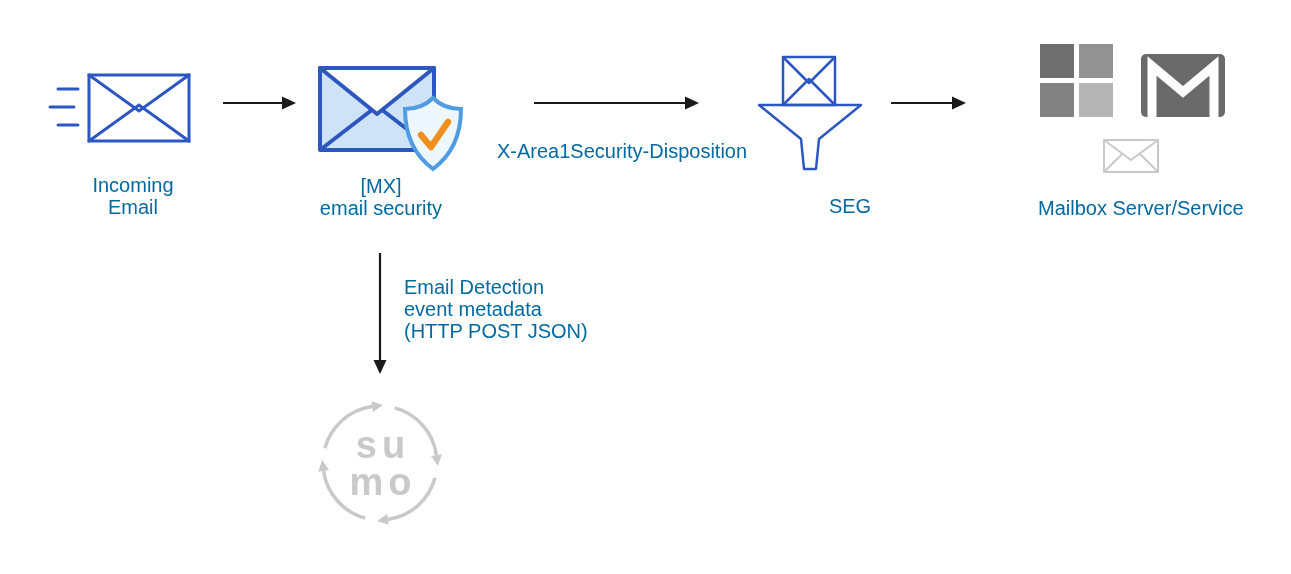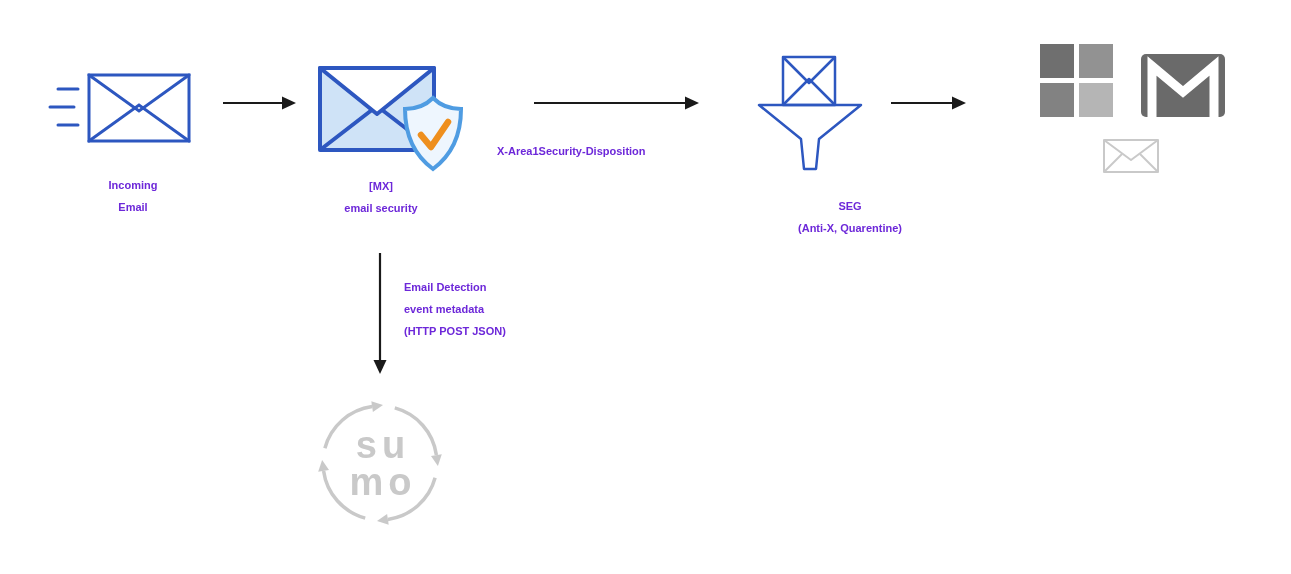--- a/index.html
+++ b/index.html
@@ -1,20 +1,20 @@
 <!DOCTYPE html>
 <html><head>
 <meta charset="utf-8">
 <style>
   * { margin:0; padding:0; box-sizing:border-box; }
   html,body { background:#ffffff; }
   body { font-family:"Liberation Sans", sans-serif; }
   .canvas { position:relative; width:1291px; height:574px; background:#ffffff; overflow:hidden; }
   .abs { position:absolute; }
-  .label { font-size:11px; color:#6d28d9; line-height:22px; text-align:center;font-weight:bold; }
+  .label { font-size:20px; color:#0369a1; line-height:22px; text-align:center; }
   .label-left { text-align:left; }
   .nowrap { white-space:nowrap; }
 </style>
 </head>
 <body>
 
 <div class="canvas">
 
   <svg class="abs" style="left:48px;top:70px" width="146" height="76" viewBox="0 0 146 76">
     <g fill="none" stroke-width="3" stroke-linecap="round" stroke="#2d57c0">
@@ -63,21 +63,20 @@
     <g fill="none" stroke-width="2.5" stroke-linejoin="round" stroke="#2d57c0">
       <rect x="26" y="2" width="52" height="48" fill="#ffffff"></rect>
       <polyline points="26,2 52,28 78,2"></polyline>
       <polyline points="26,50 52,24 78,50"></polyline>
       <path d="M2 50 L104 50 L62 84 L59 114 L47 114 L44 84 Z"></path>
     </g>
   </svg>
 
   <div class="abs label" style="left:762px;top:195px;width:176px">
     <div>SEG</div>
-    <div class="nowrap">(Anti-X, Quarentine)</div>
   </div>
 
   <svg class="abs" style="left:890px;top:92px" width="78" height="22" viewBox="0 0 78 22">
     <line x1="1" y1="11" x2="64" y2="11" stroke-width="2.2" stroke="#1a1a1a"></line>
     <polygon points="62,4.5 76,11 62,17.5" fill="#1a1a1a"></polygon>
   </svg>
 
   <svg class="abs" style="left:1040px;top:44px" width="74" height="74" viewBox="0 0 74 74">
     <rect x="0" y="0" width="34" height="34" fill="#6f6f6f"></rect>
     <rect x="39" y="0" width="34" height="34" fill="#929292"></rect>
@@ -92,20 +91,21 @@
 
   <svg class="abs" style="left:1100px;top:132px" width="62" height="44" viewBox="0 0 62 44">
     <g fill="none" stroke-width="2" stroke-linejoin="round" stroke="#c9c9c9">
       <rect x="4" y="8" width="54" height="32" fill="#ffffff"></rect>
       <polyline points="4,8 31,28 58,8"></polyline>
       <polyline points="4,40 22,22"></polyline>
       <polyline points="58,40 40,22"></polyline>
     </g>
   </svg>
 
+  <div class="abs label nowrap" style="left:1038px;top:197px;width:186px">Mailbox Server/Service</div>
 
   <svg class="abs" style="left:369px;top:252px" width="22" height="124" viewBox="0 0 22 124">
     <line x1="11" y1="1" x2="11" y2="110" stroke-width="2.2" stroke="#1a1a1a"></line>
     <polygon points="4.5,108 11,122 17.5,108" fill="#1a1a1a"></polygon>
   </svg>
 
   <div class="abs label label-left" style="left:404px;top:276px">
     <div>Email Detection</div>
     <div>event metadata</div>
     <div>(HTTP POST JSON)</div>

